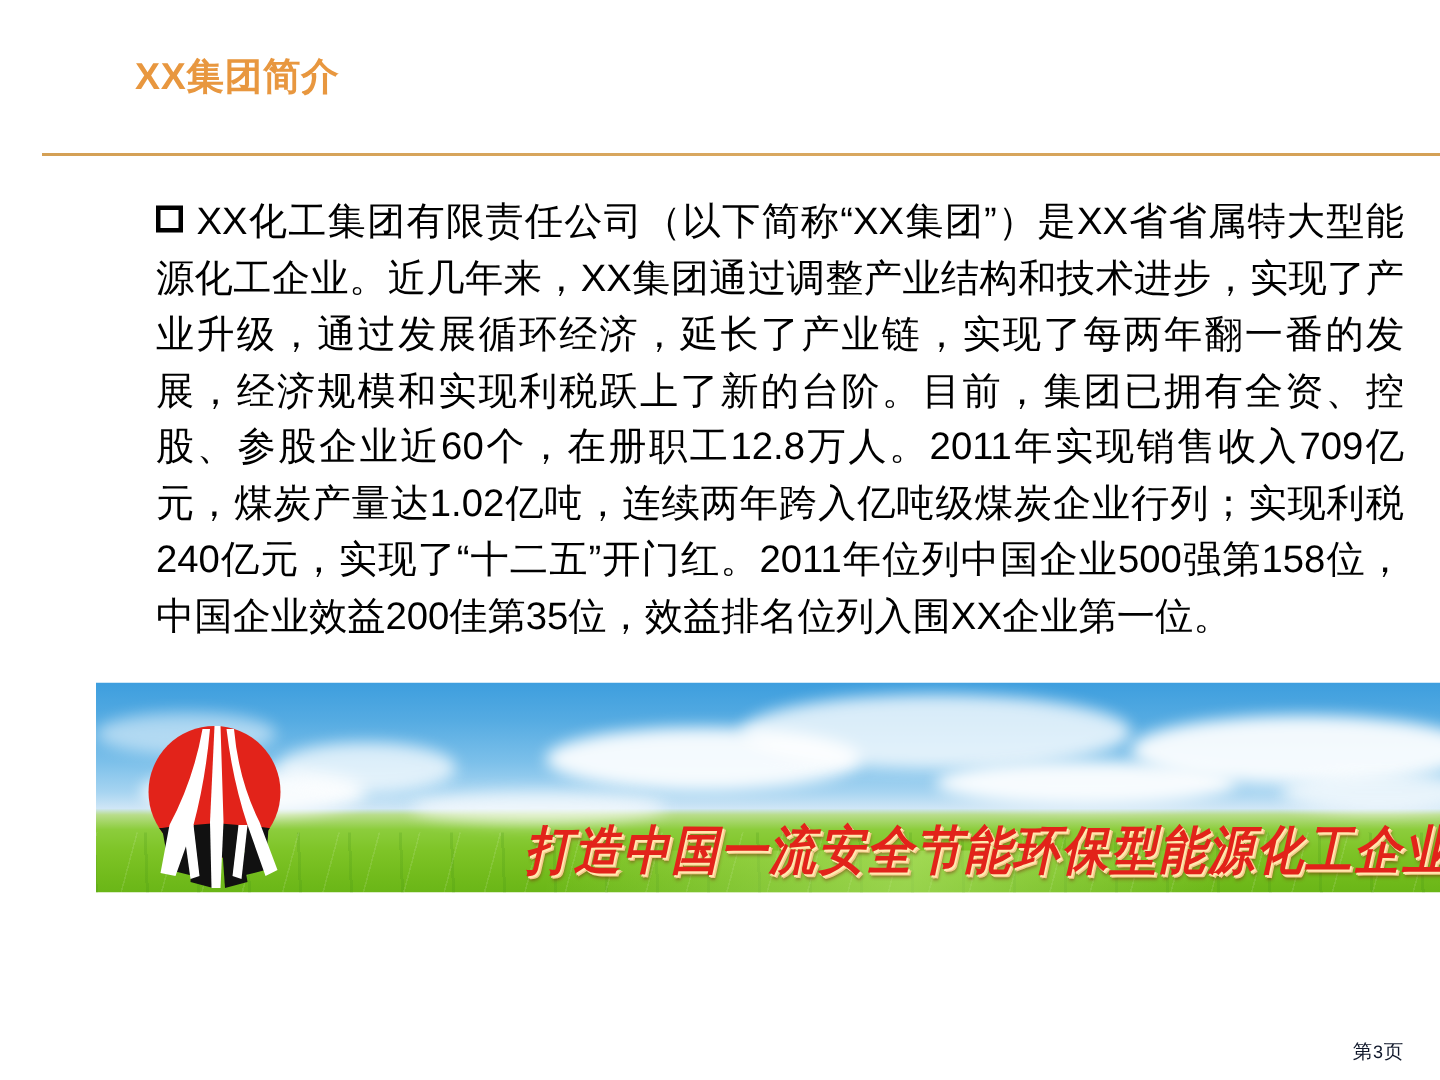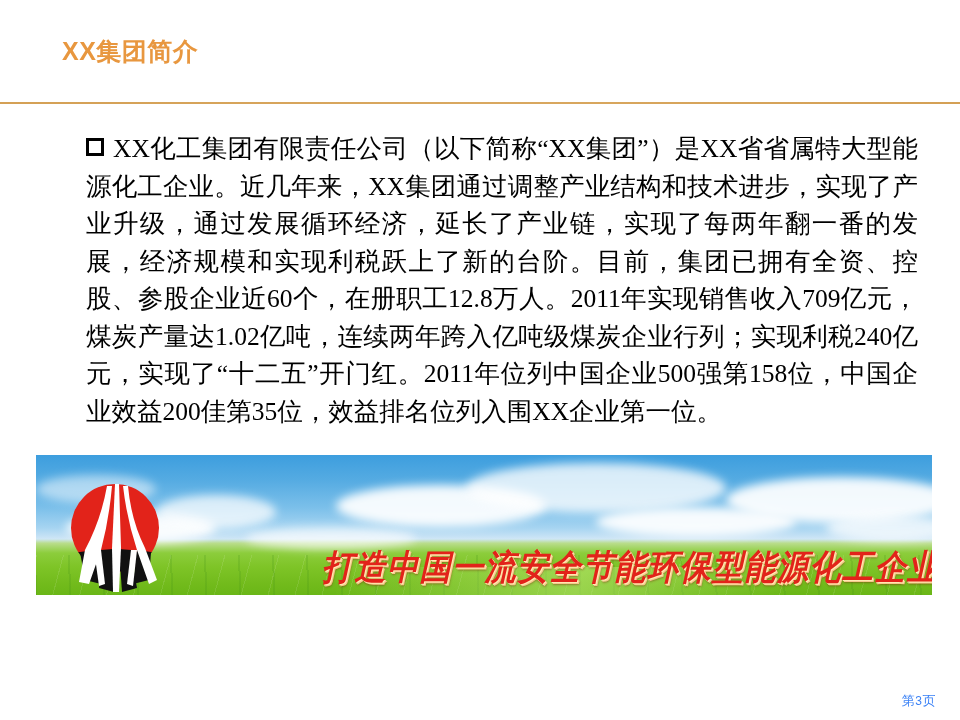--- a/index.html
+++ b/index.html
@@ -14,20 +14,21 @@
     font-family: "Liberation Sans", "DejaVu Sans", sans-serif;
     overflow: hidden;
     position: relative;
   }
 
   
   .slide {
     position: absolute;
     inset: 0;
     background: #ffffff;
+    margin-left: 28px;
   }
 
   
   .header {
     position: absolute;
     left: 0;
     top: 0;
     width: 960px;
     height: 104px;
   }
@@ -47,24 +48,23 @@
     left: 0;
     top: 102px;
     width: 960px;
     height: 2px;
     background: linear-gradient(to right,#d4a055 0%, #d9a860 50%, #d4a055 100%);
   }
 
   
   .body-block {
     position: absolute;
-    left: 86px;
+    left: 76px;
     top: 130px;
     width: 832px;
-    font-family: Liberation Serif, serif;
   }
   .para {
     margin: 0;
     font-size: 25.5px;
     line-height: 37.5px;
     color: #000000;
     text-align: justify;
     text-justify: inter-character;
     letter-spacing: 0px;
     font-weight: 400;
@@ -172,21 +172,21 @@
     transform: scaleY(1.12);
     transform-origin: left top;
   }
 
   
   .footer-page {
     position: absolute;
     right: 24px;
     top: 692px;
     font-size: 13px;
-    color: #3b82f6;
+    color: #0f172a;
     letter-spacing: 0.5px;
     white-space: nowrap;
   }
   .footer-page .num { font-size: 12px; }
 </style>
 </head>
 <body>
 
 <div class="slide">
 

